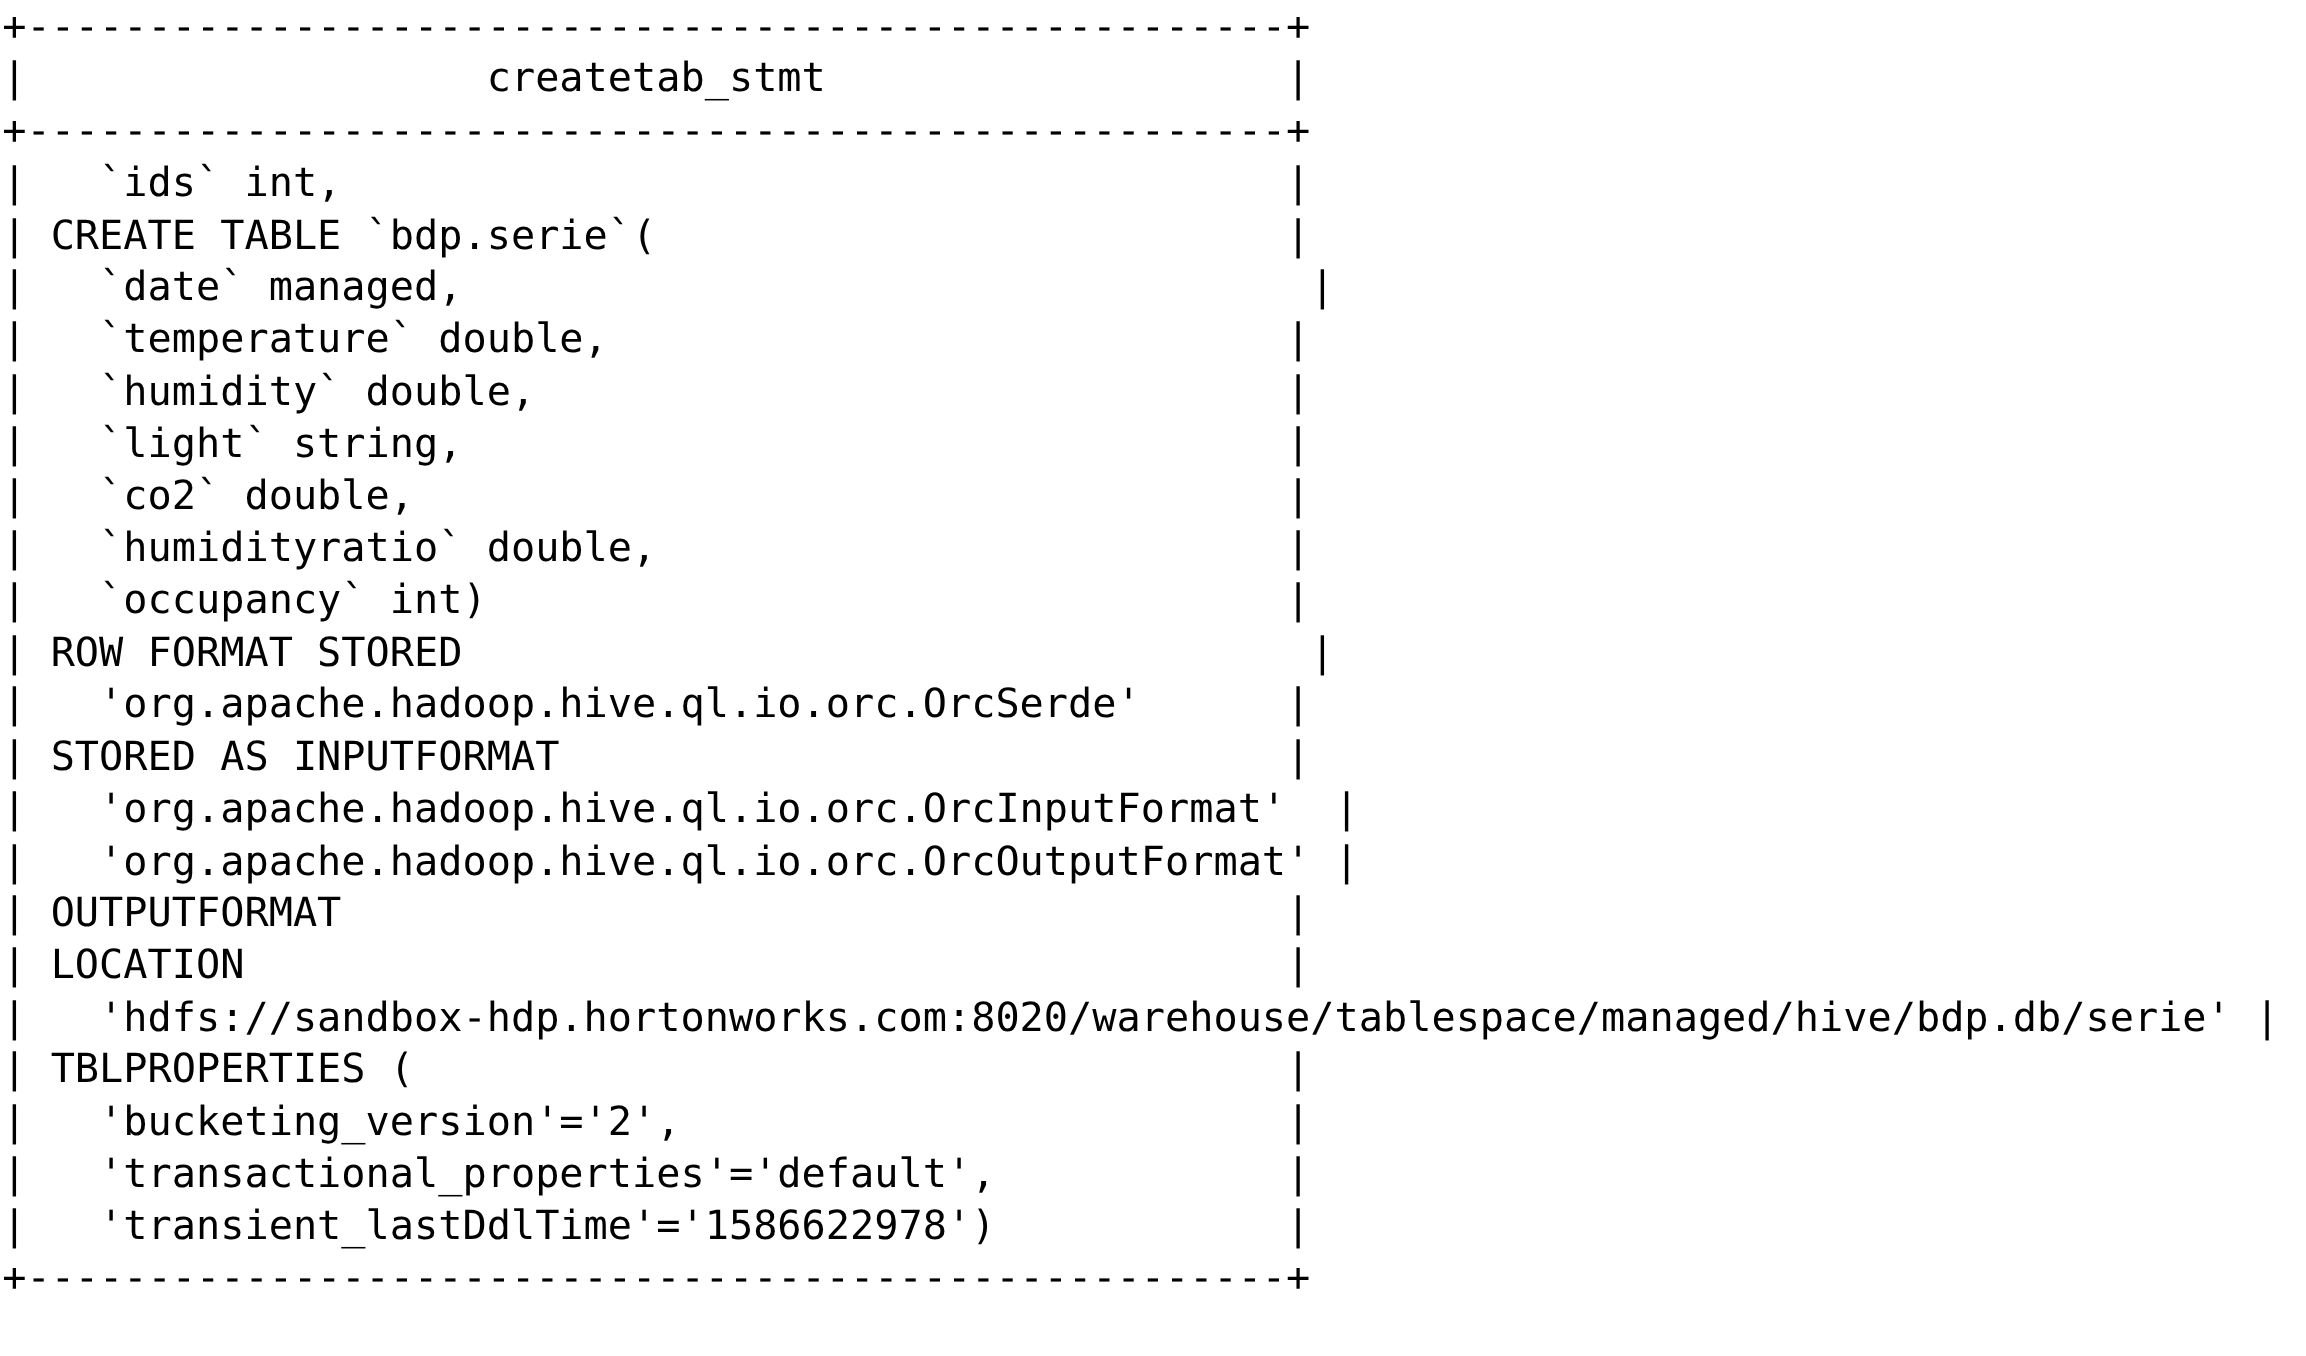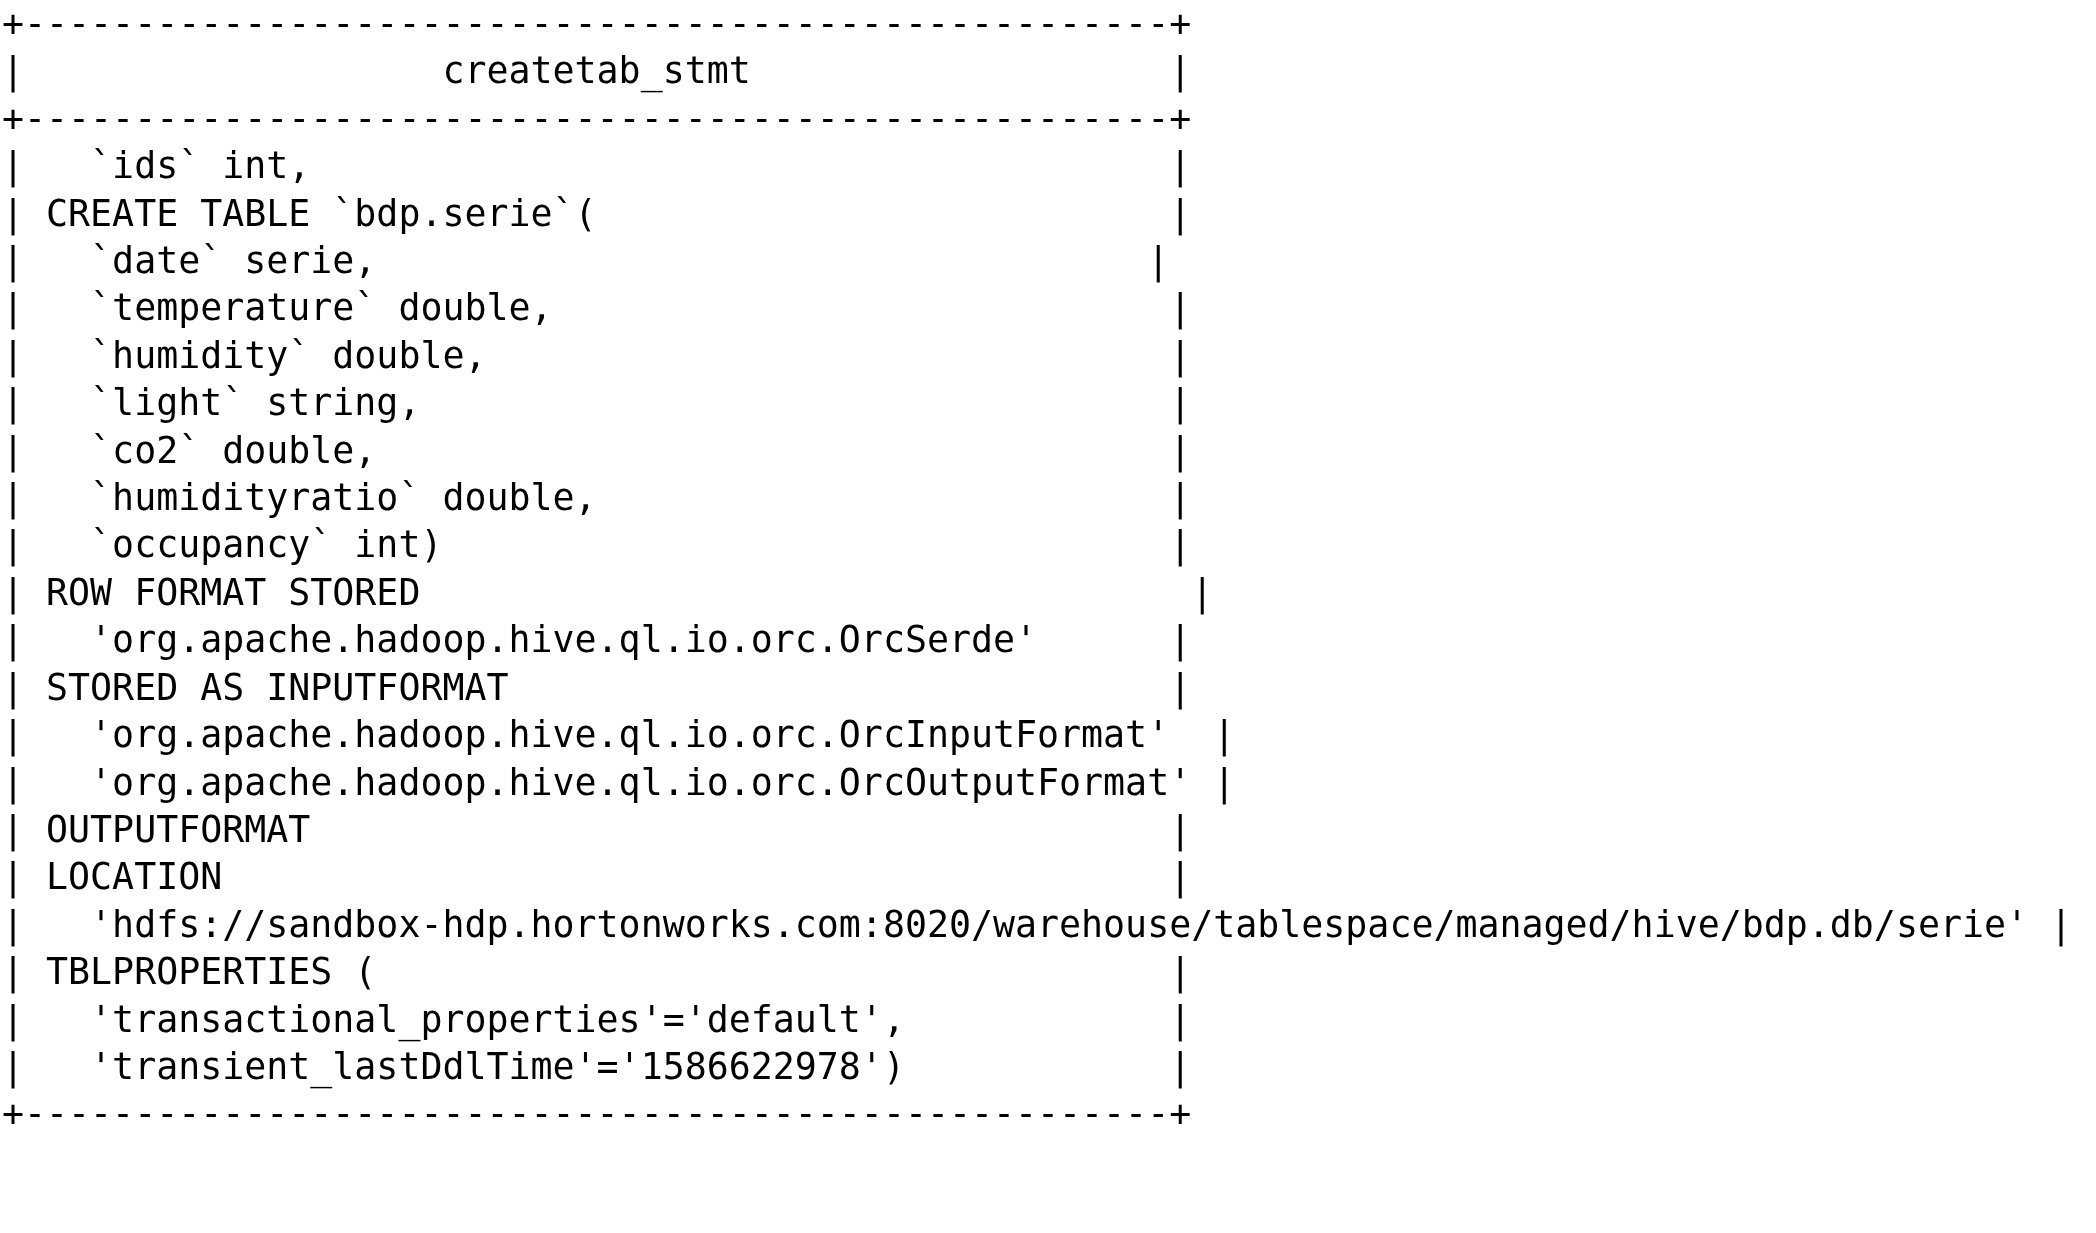--- a/index.html
+++ b/index.html
@@ -29,32 +29,33 @@
 </style>
 </head>
 <body>
 
 <div class="console">
   <div class="ln">+----------------------------------------------------+</div>
   <div class="ln">|                   createtab_stmt                   |</div>
   <div class="ln">+----------------------------------------------------+</div>
   <div class="ln">|   `ids` int,                                       |</div>
   <div class="ln">| CREATE TABLE `bdp.serie`(                          |</div>
-  <div class="ln">|   `date` serie,                                   |</div>
+  <div class="ln">|   `date` managed,                                   |</div>
   <div class="ln">|   `temperature` double,                            |</div>
   <div class="ln">|   `humidity` double,                               |</div>
   <div class="ln">|   `light` string,                                  |</div>
   <div class="ln">|   `co2` double,                                    |</div>
   <div class="ln">|   `humidityratio` double,                          |</div>
   <div class="ln">|   `occupancy` int)                                 |</div>
   <div class="ln">| ROW FORMAT STORED                                   |</div>
   <div class="ln">|   'org.apache.hadoop.hive.ql.io.orc.OrcSerde'      |</div>
   <div class="ln">| STORED AS INPUTFORMAT                              |</div>
   <div class="ln">|   'org.apache.hadoop.hive.ql.io.orc.OrcInputFormat'  |</div>
   <div class="ln">|   'org.apache.hadoop.hive.ql.io.orc.OrcOutputFormat' |</div>
   <div class="ln">| OUTPUTFORMAT                                       |</div>
   <div class="ln">| LOCATION                                           |</div>
   <div class="ln">|   'hdfs://sandbox-hdp.hortonworks.com:8020/warehouse/tablespace/managed/hive/bdp.db/serie' |</div>
   <div class="ln">| TBLPROPERTIES (                                    |</div>
+  <div class="ln">|   'bucketing_version'='2',                         |</div>
   <div class="ln">|   'transactional_properties'='default',            |</div>
   <div class="ln">|   'transient_lastDdlTime'='1586622978')            |</div>
   <div class="ln">+----------------------------------------------------+</div>
 </div>
 
 </body></html>

